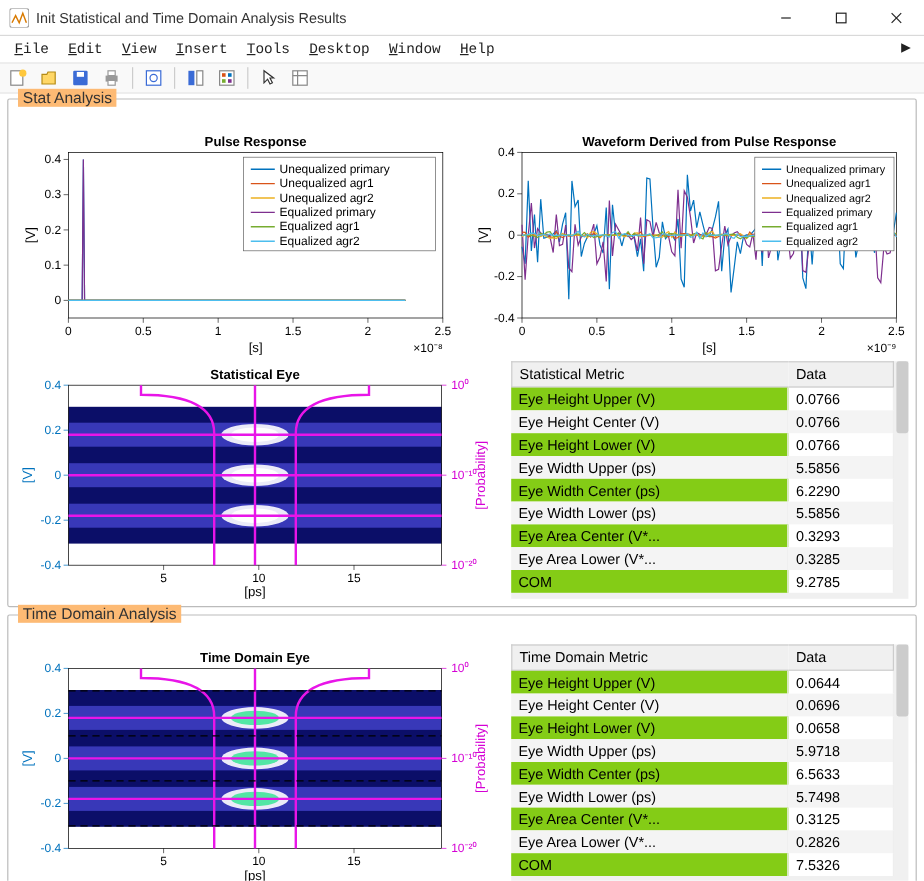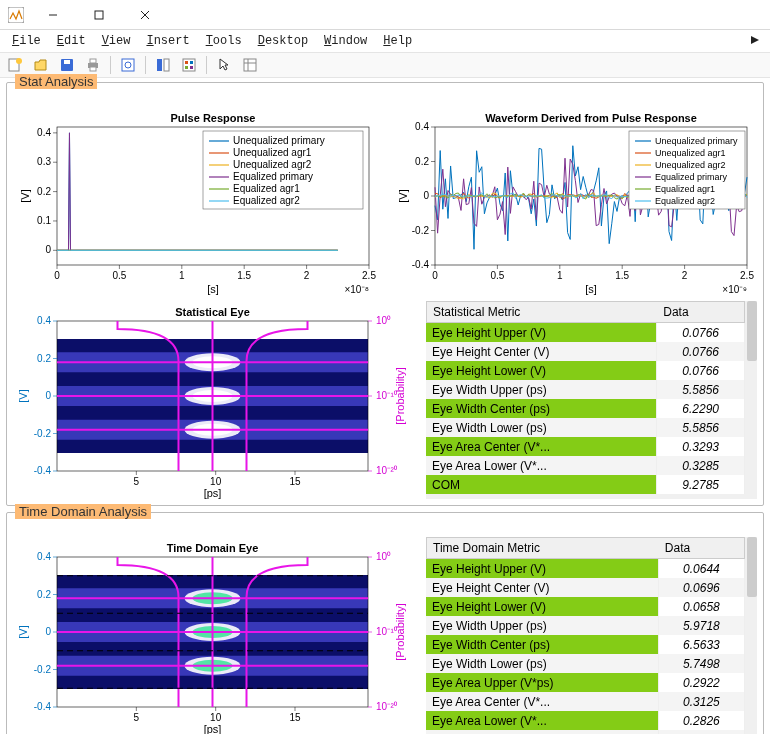--- a/index.html
+++ b/index.html
@@ -37,40 +37,41 @@
 
   .table-wrap { flex:1; background:#f0f0f0; position:relative; }
   table.data-table { width:calc(100% - 12px); border-collapse:separate; border-spacing:0; font-size:12px; background:#fff; }
   table.data-table th { background:#f0f0f0; font-weight:normal; text-align:left;
                         border-top:1px solid #ccc; border-bottom:1px solid #ccc; padding:3px 6px; }
   table.data-table th:first-child { border-left:1px solid #ccc; }
   table.data-table th:last-child  { border-right:1px solid #ccc; }
   table.data-table td { padding:2.5px 6px; border-right:1px solid #eee; }
   table.data-table tr:nth-child(even) td { background:#f4f4f4; }
   table.data-table td:nth-child(1) { background:#84cc16; }
-  table.data-table td:nth-child(2) { text-align:center;font-style:italic; }
+  table.data-table td:nth-child(2) { text-align:left; }
   .scroll-thumb { position:absolute; right:0; top:0; width:10px; height:60px; background:#ccc; border-radius:2px; }
 
   .chart-title { font-size:11px; font-weight:bold; text-anchor:middle; }
   .axis-label { font-size:11px; text-anchor:middle; }
   .tick-label { font-size:10px; }
   .legend-box { fill:#fff; stroke:#666; stroke-width:0.6; }
   .legend-text { font-size:10px; }
   svg text { user-select:none; }
 </style>
 </head>
 <body>
 
 <div class="titlebar">
   <span class="icon-app">
     <svg width="16" height="16" viewBox="0 0 16 16">
         <rect width="16" height="16" rx="2" fill="#fff" stroke="#888"></rect>
         <path d="M2 12 L5 6 L8 12 L11 4 L14 12" fill="none" stroke="#d97a00" stroke-width="1.2"></path>
       </svg>
   </span>
+  <span class="title">Init Statistical and Time Domain Analysis Results</span>
   <div class="win-btn">
     <svg width="10" height="10">
         <line x1="1" y1="5" x2="9" y2="5" stroke="#222"></line>
       </svg>
   </div>
   <div class="win-btn">
     <svg width="10" height="10">
         <rect x="1" y="1" width="8" height="8" fill="none" stroke="#222"></rect>
       </svg>
   </div>
@@ -461,24 +462,20 @@
               </tr>
               <tr>
                 <td>Eye Width Center (ps)</td>
                 <td>6.5633</td>
               </tr>
               <tr>
                 <td>Eye Width Lower (ps)</td>
                 <td>5.7498</td>
               </tr>
               <tr>
-                <td>Eye Area Upper (V*ps)</td>
-                <td>0.2922</td>
-              </tr>
-              <tr>
                 <td>Eye Area Center (V*...</td>
                 <td>0.3125</td>
               </tr>
               <tr>
                 <td>Eye Area Lower (V*...</td>
                 <td>0.2826</td>
               </tr>
               <tr>
                 <td>COM</td>
                 <td>7.5326</td>

